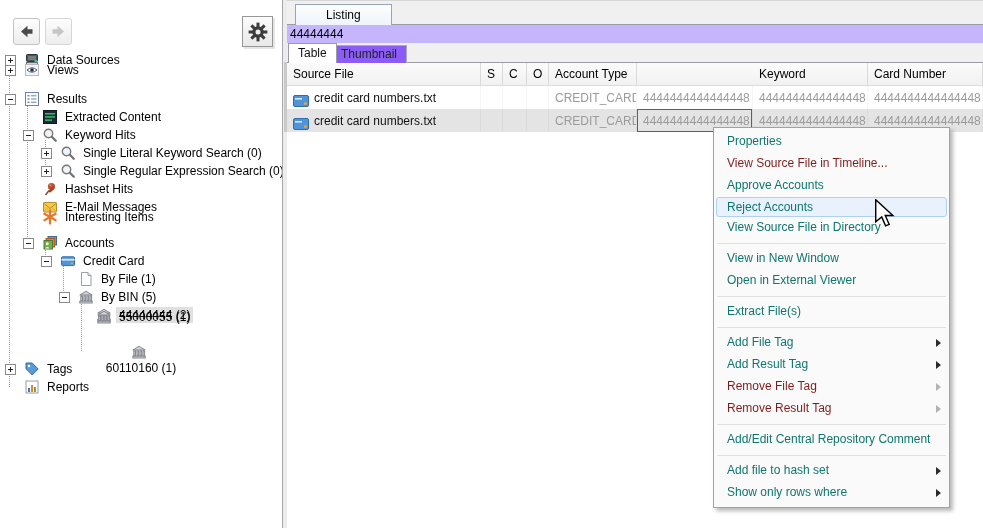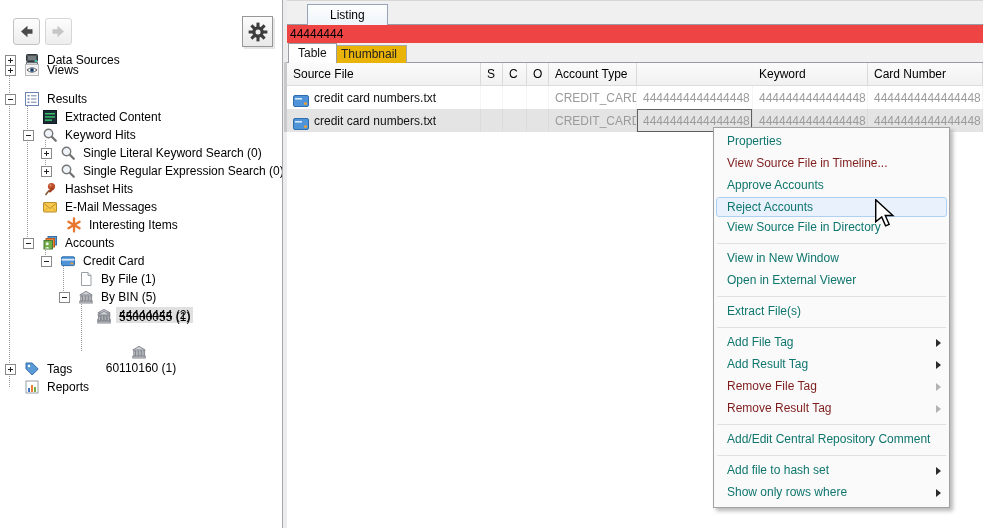--- a/index.html
+++ b/index.html
@@ -30,29 +30,29 @@
   .tlabel.sel{background:#e0e0e0;}
   .guide{position:absolute;width:0;border-left:1px dotted #9a9a9a;}
 
   
   .divider{position:absolute;left:282px;top:0;width:5px;height:528px;background:#ececec;border-left:1px solid #a8a8b0;box-sizing:border-box;}
   .divider-thumb{position:absolute;left:1px;top:62px;width:4px;height:70px;background:#c9c9c9;}
 
   
   .right-panel{position:absolute;left:287px;top:0;width:696px;height:528px;background:#fff;border-top:1px solid #d7d7d7;box-sizing:border-box;}
   .tabrow1{position:absolute;left:0;top:0;width:696px;height:24px;background:#f0f0f0;border-bottom:1px solid #9b9ba3;box-sizing:border-box;}
-  .tab-listing{position:absolute;left:20px;top:3px;height:21px;line-height:20px;padding:0 22px;
+  .tab-listing{position:absolute;left:8px;top:3px;height:21px;line-height:20px;padding:0 30px;
                background:linear-gradient(#fdfefe,#eef4fb);border:1px solid #96a4b8;border-bottom:none;
                box-sizing:border-box;z-index:2;color:#000;}
-  .address{position:absolute;left:0;top:24px;width:696px;height:18px;line-height:18px;background:#ef4444;
+  .address{position:absolute;left:0;top:24px;width:696px;height:18px;line-height:18px;background:#c4b5fd;
            padding-left:3px;color:#000;box-sizing:border-box;}
   .tabrow2{position:absolute;left:0;top:42px;width:696px;height:20px;background:#f0f0f0;border-bottom:1px solid #9b9ba3;box-sizing:border-box;}
   .tab-table{position:absolute;left:1px;top:0;height:20px;line-height:19px;padding:0 9px;background:#fff;
              border:1px solid #9b9ba3;border-bottom:none;box-sizing:border-box;z-index:2;}
-  .tab-thumb{position:absolute;left:44px;top:2px;height:18px;line-height:17px;padding:0 9px;background:#eab308;
+  .tab-thumb{position:absolute;left:44px;top:2px;height:18px;line-height:17px;padding:0 9px;background:#8b5cf6;
              border:1px solid #ababab;border-bottom:none;box-sizing:border-box;color:#222;}
 
   .tbl{position:absolute;left:0;top:62px;width:696px;}
   .thead{display:flex;height:23px;background:linear-gradient(#fbfbfb,#f1f1f1);border-bottom:1px solid #dcdcdc;box-sizing:border-box;}
   .th{box-sizing:border-box;border-right:1px solid #dadada;padding:0 0 0 6px;line-height:22px;color:#000;
       overflow:hidden;white-space:nowrap;flex:0 0 auto;}
   .trow{display:flex;height:23px;box-sizing:border-box;background:#fff;}
   .trow.selected{background:#e4e4e4;}
   .td{box-sizing:border-box;padding:0 0 0 6px;line-height:22px;overflow:hidden;white-space:nowrap;flex:0 0 auto;
       border-right:1px solid rgba(0,0,0,0.04);display:flex;align-items:center;}
@@ -238,21 +238,21 @@
           <span class="handle-spacer"></span>
           <span class="ticon">
             <svg width="16" height="16" viewBox="0 0 16 16">
               <rect x="1.5" y="3.5" width="13" height="9.5" rx="0.8" fill="#f7c84a" stroke="#b98e2f"></rect>
               <path d="M1.5 4 L8 9.5 L14.5 4" fill="none" stroke="#b98e2f"></path>
               <path d="M1.5 13 L6 8.5 M14.5 13 L10 8.5" fill="none" stroke="#d8ab38"></path>
             </svg>
           </span>
           <span class="tlabel">E-Mail Messages</span>
         </div>
-        <div class="tree-row" style="top: 216px; margin-left: 24px;">
+        <div class="tree-row" style="top: 208px;">
           <span class="indent" style="width:23px"></span>
           <span class="handle-spacer"></span>
           <span class="ticon">
             <svg width="16" height="16" viewBox="0 0 16 16">
               <g stroke="#e8772e" stroke-width="2.3" stroke-linecap="round">
                 <line x1="8" y1="1.5" x2="8" y2="14.5"></line>
                 <line x1="2.4" y1="4.8" x2="13.6" y2="11.2"></line>
                 <line x1="2.4" y1="11.2" x2="13.6" y2="4.8"></line>
               </g>
             </svg>

